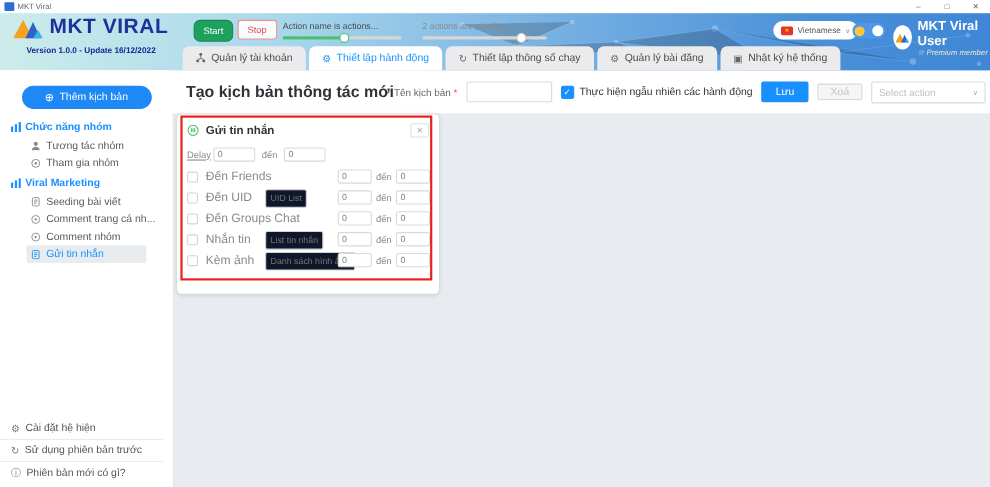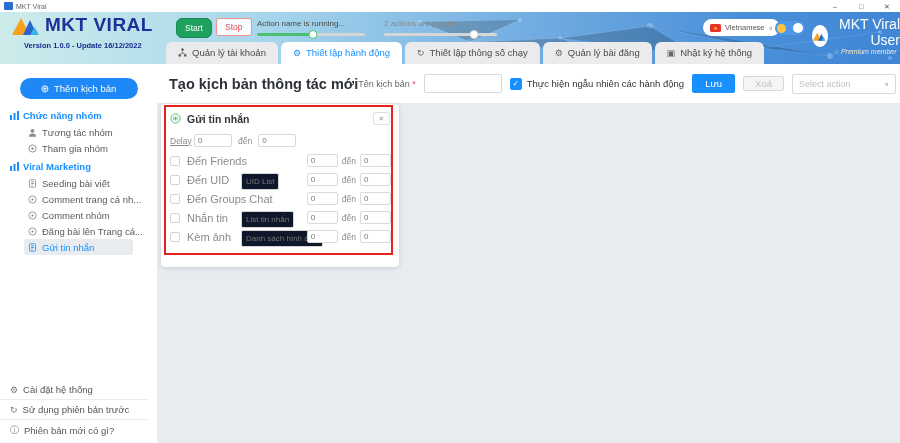--- a/index.html
+++ b/index.html
@@ -31,21 +31,21 @@
   .p-knob { position:absolute; top:-3.5px; width:9px; height:9px; background:#fff; border:1.5px solid #49c170; border-radius:50%; transform:translateX(-50%); }
   .progress.pending .p-knob { border-color:#cfcfcf; }
   .lang-pill { position:absolute; left:703px; top:7px; height:17px; background:#fff; border-radius:9px; display:flex; align-items:center; gap:4px; padding:0 7px; font-size:7.5px; color:#555; cursor:pointer; }
   .flag { width:11px; height:8px; background:#e8332a; border-radius:1.5px; color:#ffd families; color:#ffd400; font-size:5px; line-height:8px; text-align:center; }
   .chev { font-size:6px; color:#999; }
   .toggle { position:absolute; left:775px; top:9px; width:30px; height:14px; background:#4f97ea; border-radius:8px; display:flex; align-items:center; justify-content:space-between; padding:0 2px; cursor:pointer; }
   .sun { width:9px; height:9px; border-radius:50%; background:#ffc53d; }
   .knob { width:10px; height:10px; border-radius:50%; background:#fff; }
   .user { position:absolute; left:812px; top:4px; display:flex; align-items:center; gap:5px; cursor:pointer; }
   .avatar { width:22px; height:22px; background:#fff; border-radius:50%; display:flex; align-items:center; justify-content:center; }
-  .uname { font-size:14px; font-weight:normal; color:#fff;text-align:right; }
+  .uname { font-size:12px; font-weight:bold; color:#fff; }
   .ubadge { font-size:7px; color:#f4e9c8; font-style:italic; }
 
   
   .tab-bar { position:absolute; left:166px; bottom:0; display:flex; gap:3px; }
   .tab { display:flex; align-items:center; gap:5px; background:#ebebed; color:#4a4a4a; font-size:9.5px; padding:5px 12px 6px; border-radius:6px 6px 0 0; cursor:pointer; white-space:nowrap;margin-top:18px; }
   .tab .tab-icon { font-size:9px; display:inline-flex; color:#666; }
   .tab.active { background:#fff; color:#1890ff; }
   .tab.active .tab-icon { color:#1890ff; }
   .uni { font-style:normal; }
 
@@ -146,21 +146,21 @@
         <polygon points="18,20 22.5,12 27,20" fill="#37b3e8"></polygon>
       </svg>
       <span class="logo-text">MKT VIRAL</span>
     </div>
     <div class="version">Version 1.0.0 - Update 16/12/2022</div>
 
     <button class="start-btn">Start</button>
     <button class="stop-btn">Stop</button>
 
     <div class="progress running">
-      <div class="p-label">Action name is running...</div>
+      <div class="p-label">Action name is actions...</div>
       <div class="p-track">
         <div class="p-fill" style="width: 52%;"></div>
         <div class="p-knob" style="left: 52%;"></div>
       </div>
     </div>
     <div class="progress pending">
       <div class="p-label">2 actions are pending</div>
       <div class="p-track">
         <div class="p-fill" style="width: 0%;"></div>
         <div class="p-knob" style="left: 80%;"></div>
@@ -296,45 +296,36 @@
           </div>
           <div class="side-item">
             <span class="ii">
               <svg width="9" height="9" viewBox="0 0 10 10" fill="none" stroke="currentColor" stroke-width="0.9">
                 <circle cx="5" cy="5" r="4"></circle>
                 <path d="M4 3.4l2.7 1.6L4 6.6z" fill="currentColor" stroke="none"></path>
               </svg>
             </span>
             <span>Comment nhóm</span>
           </div>
-          <div class="side-item">
-            <span class="ii">
-              <svg width="9" height="9" viewBox="0 0 10 10" fill="none" stroke="currentColor" stroke-width="0.9">
-                <circle cx="5" cy="5" r="4"></circle>
-                <path d="M4 3.4l2.7 1.6L4 6.6z" fill="currentColor" stroke="none"></path>
-              </svg>
-            </span>
-            <span>Đăng bài lên Trang cá...</span>
-          </div>
           <div class="side-item selected">
             <span class="ii">
               <svg width="9" height="9" viewBox="0 0 10 10" fill="none" stroke="currentColor" stroke-width="0.9">
                 <rect x="1.6" y="0.8" width="6.8" height="8.4" rx="1"></rect>
                 <path d="M3.4 3.2h3.2M3.4 5h3.2M3.4 6.8h2"></path>
               </svg>
             </span>
             <span>Gửi tin nhắn</span>
           </div>
         </div>
       <div class="side-footer" id="side-footer">
           <div class="f-item">
             <span class="fi">
               <span class="uni">⚙</span>
             </span>
-            <span>Cài đặt hệ thống</span>
+            <span>Cài đặt hệ hiện</span>
           </div>
           <div class="f-item">
             <span class="fi">
               <span class="uni">↻</span>
             </span>
             <span>Sử dụng phiên bản trước</span>
           </div>
           <div class="f-item">
             <span class="fi">
               <span class="uni">ⓘ</span>

